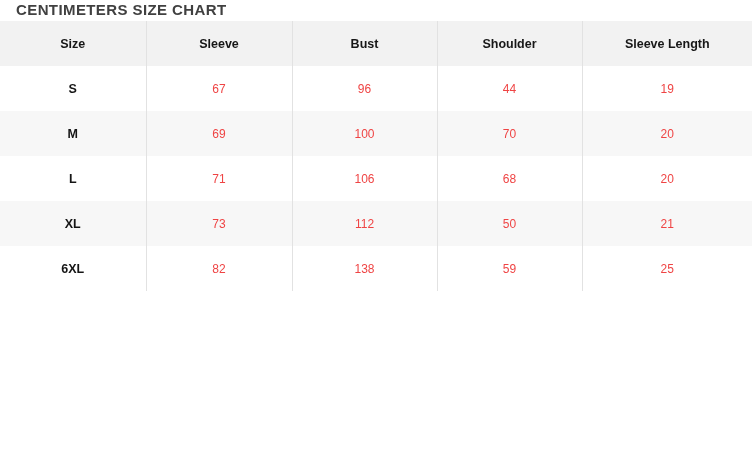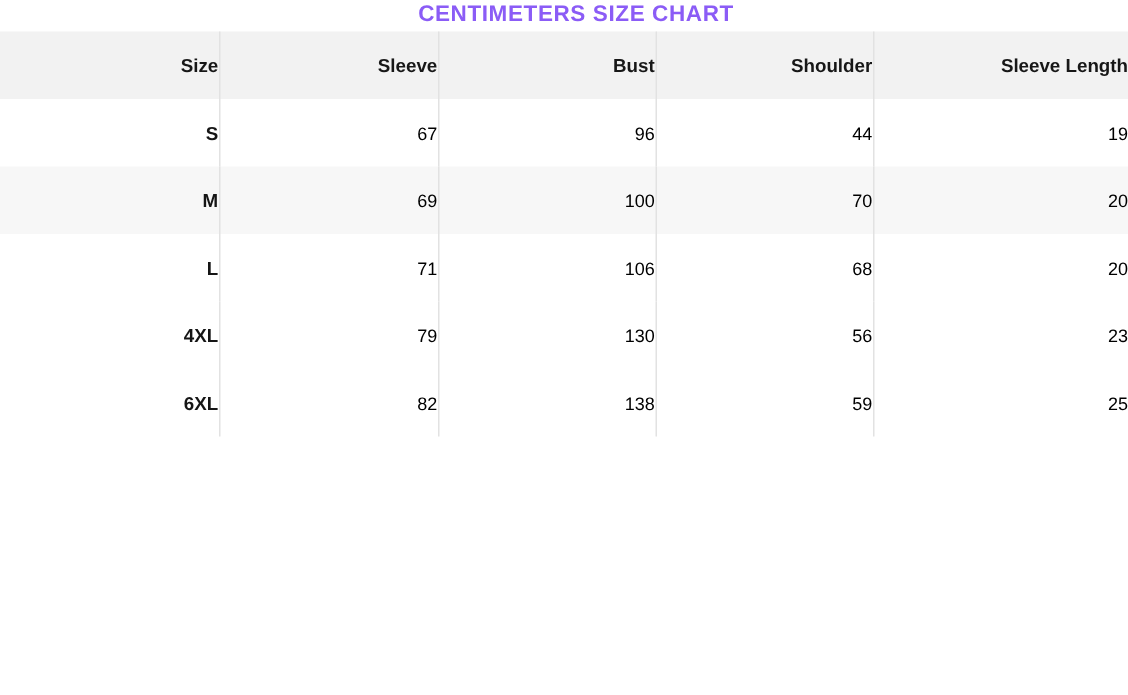--- a/index.html
+++ b/index.html
@@ -16,44 +16,44 @@
   }
   .chart-wrap {
     width: 752px;
     height: 463px;
     box-sizing: border-box;
     display: flex;
     flex-direction: column;
     background: #ffffff;
   }
   .chart-title {
-    text-align: center;
+    text-align: left;
     font-size: 15px;
     font-weight: bold;
     letter-spacing: 0.4px;
-    color: #8b5cf6;
+    color: #404040;
     padding: 1px 0 3px 16px;
     line-height: 17px;
   }
   table.size-chart {
     width: 752px;
     border-collapse: collapse;
     table-layout: fixed;
   }
   table.size-chart col.c0 { width: 146px; }
   table.size-chart col.c1 { width: 146px; }
   table.size-chart col.c2 { width: 145px; }
   table.size-chart col.c3 { width: 145px; }
   table.size-chart col.c4 { width: 170px; }
 
   table.size-chart th,
   table.size-chart td {
     height: 45px;
     padding: 0;
-    text-align: right;
+    text-align: center;
     vertical-align: middle;
     border-right: 1px solid #e2e2e2;
     font-size: 12px;
   }
   table.size-chart th:last-child,
   table.size-chart td:last-child {
     border-right: none;
   }
   table.size-chart thead th {
     background: #f2f2f2;
@@ -67,21 +67,21 @@
   table.size-chart tbody tr.even td {
     background: #f7f7f7;
   }
   table.size-chart tbody td.sizecell {
     font-weight: bold;
     font-size: 12.5px;
     color: #151515;
   }
   table.size-chart tbody td.valcell {
     font-weight: normal;
-    color: #000000;
+    color: #ef4444;
   }
 </style>
 </head>
 <body>
 
 <div class="chart-wrap">
 
   <div class="chart-title">CENTIMETERS SIZE CHART</div>
 
   <table class="size-chart">
@@ -116,26 +116,26 @@
         <td class="valcell">70</td>
         <td class="valcell">20</td>
       </tr>
       <tr class="odd">
         <td class="sizecell">L</td>
         <td class="valcell">71</td>
         <td class="valcell">106</td>
         <td class="valcell">68</td>
         <td class="valcell">20</td>
       </tr>
-      <tr class="odd">
-        <td class="sizecell">4XL</td>
-        <td class="valcell">79</td>
-        <td class="valcell">130</td>
-        <td class="valcell">56</td>
-        <td class="valcell">23</td>
+      <tr class="even">
+        <td class="sizecell">XL</td>
+        <td class="valcell">73</td>
+        <td class="valcell">112</td>
+        <td class="valcell">50</td>
+        <td class="valcell">21</td>
       </tr>
       <tr class="odd">
         <td class="sizecell">6XL</td>
         <td class="valcell">82</td>
         <td class="valcell">138</td>
         <td class="valcell">59</td>
         <td class="valcell">25</td>
       </tr>
     </tbody>
   </table>

